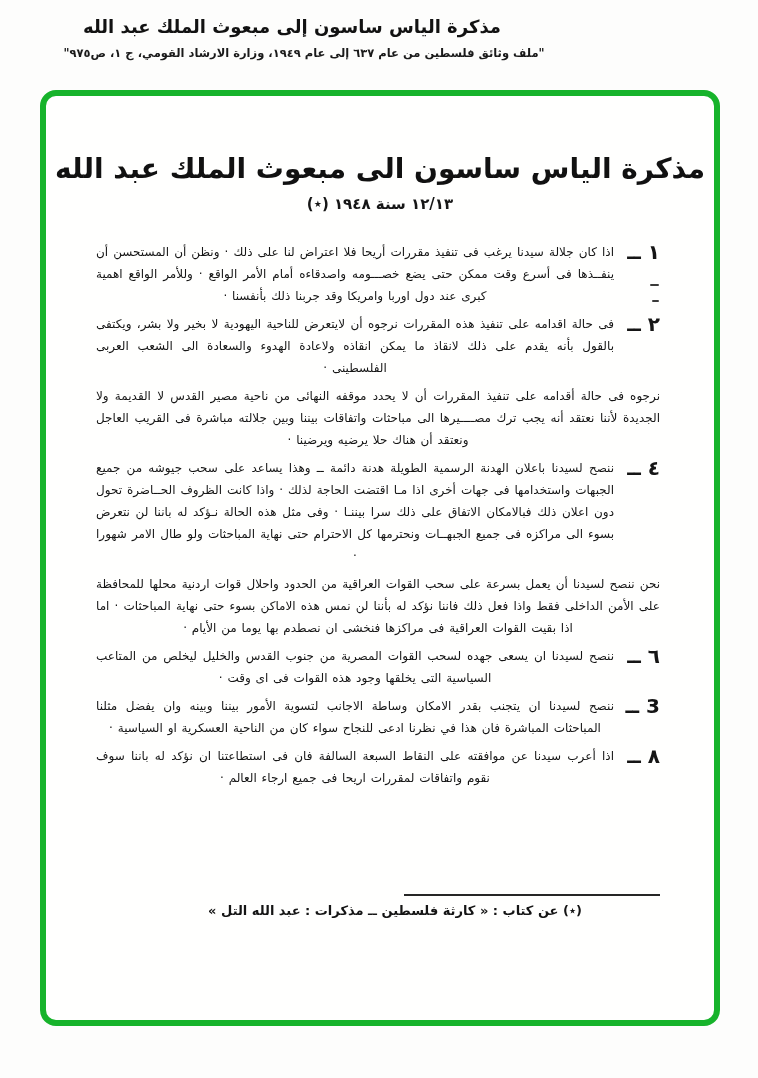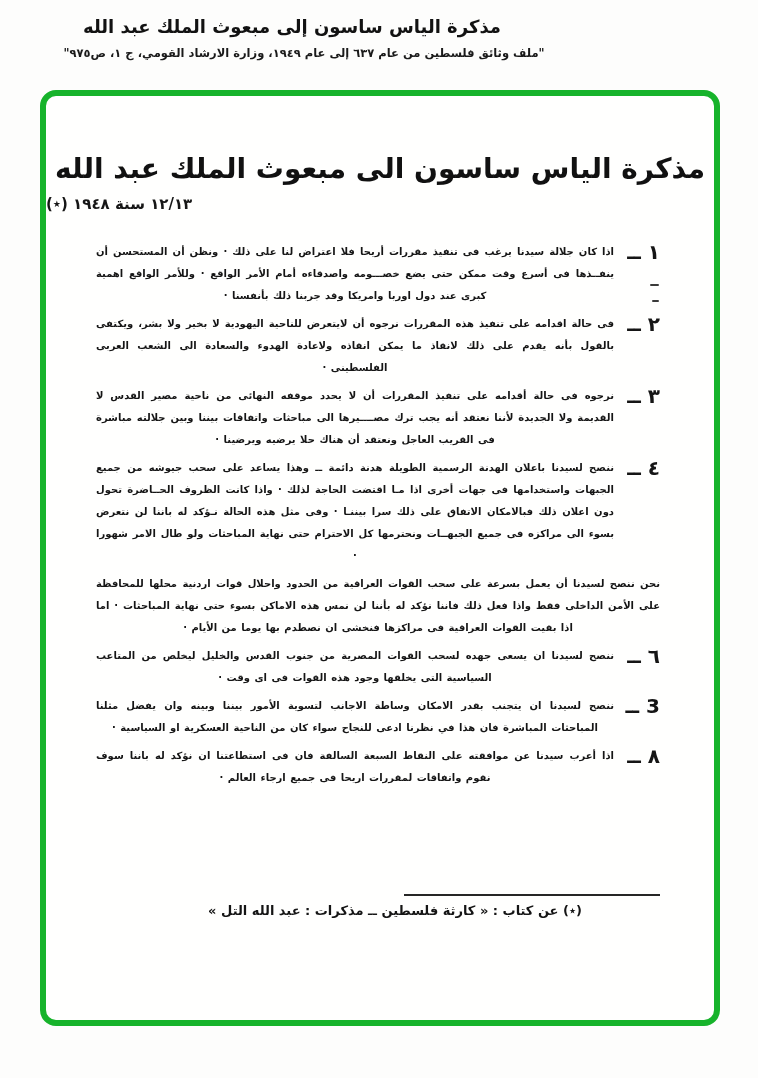--- a/index.html
+++ b/index.html
@@ -31,37 +31,37 @@
     border: 6px solid var(--accent);
     border-radius: 16px;
     background: #fffffe;
   }
 
   .doc-title {
     margin-top: 56px; text-align: center; direction: rtl;
     font-size: 28px; font-weight: 700; color: #111;
   }
   .doc-date {
-    margin-top: 10px; text-align: left; direction: rtl;
+    margin-top: 10px; text-align: center; direction: rtl;
     font-size: 15px; font-weight: 700; color: #161616;
   }
 
   .doc-body {
     direction: rtl;
     margin: 28px 54px 0 50px;
   }
   .para { display: flex; margin-bottom: 6px; }
   .para-num {
     flex: 0 0 46px; width: 46px;
     font-size: 20px; font-weight: 700; line-height: 22px;
     white-space: nowrap; color: #151515;
   }
   .para-text {
     flex: 1;
-    font-size: 10px; font-weight: 700; line-height: 22px;
+    font-size: 12px; font-weight: 400; line-height: 22px;
     text-align: justify; text-align-last: center;
     color: #151515;
     word-spacing: 1px;
   }
 
   .footnote-area {
     position: absolute; top: 798px; right: 54px; left: 50px;
     direction: rtl;
   }
   .footnote-rule { width: 256px; height: 2px; background: #262626; }
@@ -93,21 +93,20 @@
     <div class="doc-body">
       <div class="para">
         <div class="para-num">١ ــ</div>
         <div class="para-text">اذا كان جلالة سيدنا يرغب فى تنفيذ مقررات أريحا فلا اعتراض لنا على ذلك · ونظن أن المستحسن أن ينفــذها فى أسرع وقت ممكن حتى يضع خصـــومه واصدقاءه أمام الأمر الواقع · وللأمر الواقع اهمية كبرى عند دول اوربا وامريكا وقد جربنا ذلك بأنفسنا ·</div>
       </div>
       <div class="para">
         <div class="para-num">٢ ــ</div>
         <div class="para-text">فى حالة اقدامه على تنفيذ هذه المقررات نرجوه أن لايتعرض للناحية اليهودية لا بخير ولا بشر، ويكتفى بالقول بأنه يقدم على ذلك لانقاذ ما يمكن انقاذه ولاعادة الهدوء والسعادة الى الشعب العربى الفلسطينى ·</div>
       </div>
       <div class="para">
-        <div class="para-num">٣ ــ</div>
         <div class="para-text">نرجوه فى حالة أقدامه على تنفيذ المقررات أن لا يحدد موقفه النهائى من ناحية مصير القدس لا القديمة ولا الجديدة لأننا نعتقد أنه يجب ترك مصــــيرها الى مباحثات واتفاقات بيننا وبين جلالته مباشرة فى القريب العاجل ونعتقد أن هناك حلا يرضيه ويرضينا ·</div>
       </div>
       <div class="para">
         <div class="para-num">٤ ــ</div>
         <div class="para-text">ننصح لسيدنا باعلان الهدنة الرسمية الطويلة هدنة دائمة ــ وهذا يساعد على سحب جيوشه من جميع الجبهات واستخدامها فى جهات أخرى اذا مـا اقتضت الحاجة لذلك · واذا كانت الظروف الحــاضرة تحول دون اعلان ذلك فبالامكان الاتفاق على ذلك سرا بيننـا · وفى مثل هذه الحالة نـؤكد له باننا لن نتعرض بسوء الى مراكزه فى جميع الجبهــات ونحترمها كل الاحترام حتى نهاية المباحثات ولو طال الامر شهورا ·</div>
       </div>
       <div class="para">
         <div class="para-text">نحن ننصح لسيدنا أن يعمل بسرعة على سحب القوات العراقية من الحدود واحلال قوات اردنية محلها للمحافظة على الأمن الداخلى فقط واذا فعل ذلك فاننا نؤكد له بأننا لن نمس هذه الاماكن بسوء حتى نهاية المباحثات · اما اذا بقيت القوات العراقية فى مراكزها فنخشى ان نصطدم بها يوما من الأيام ·</div>
       </div>
       <div class="para">

